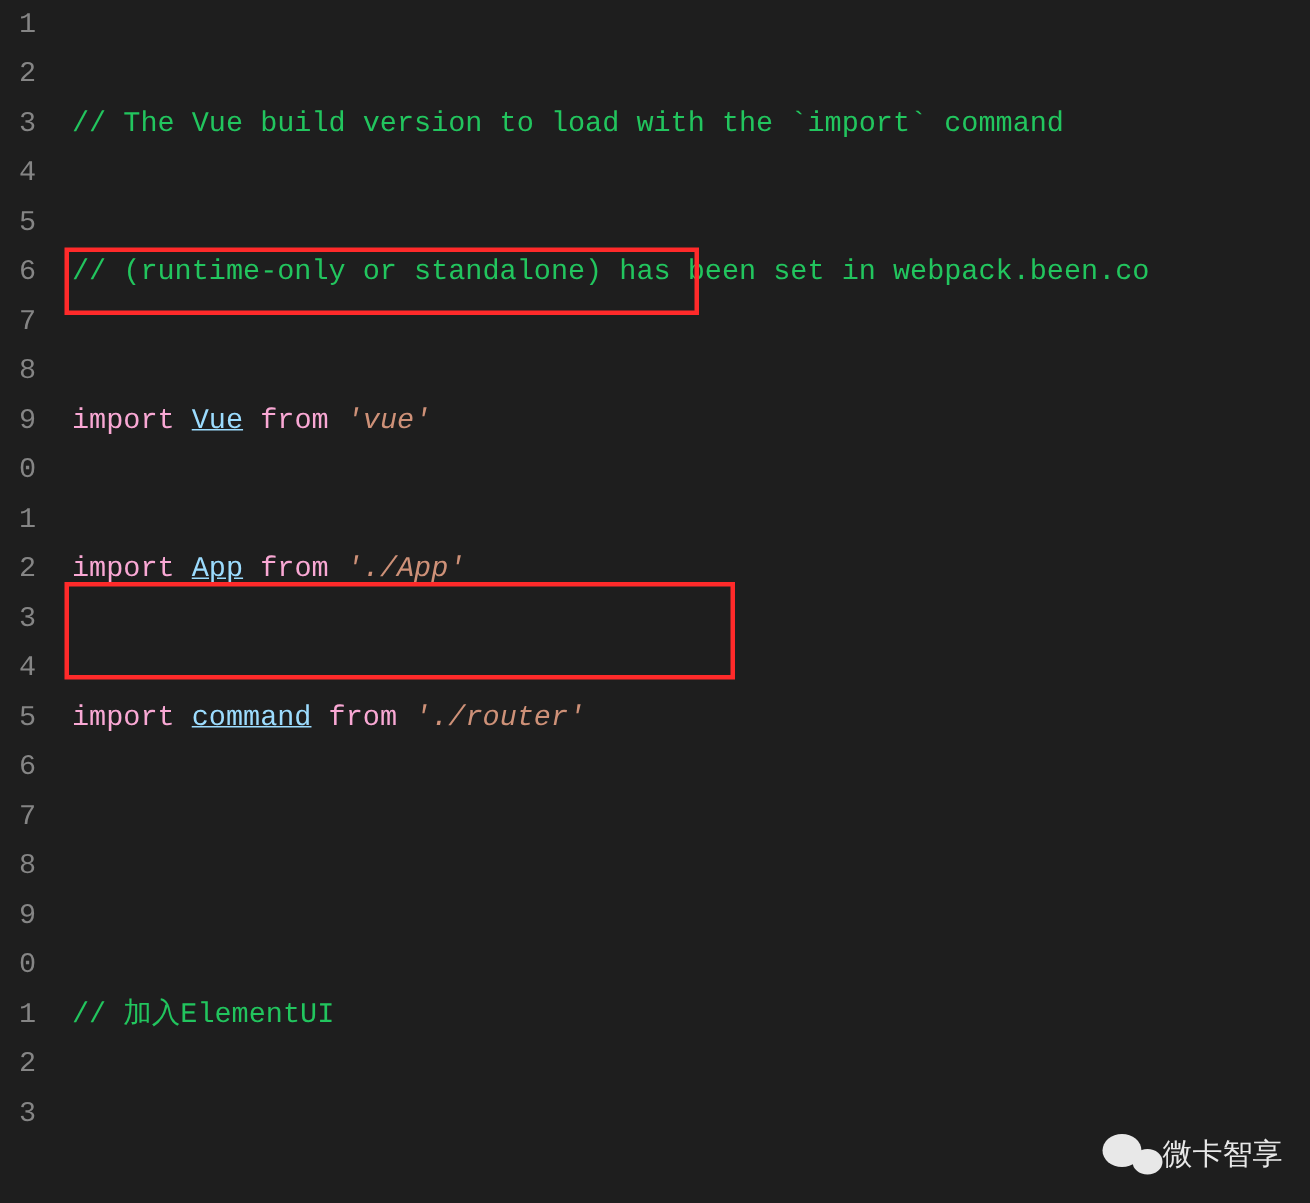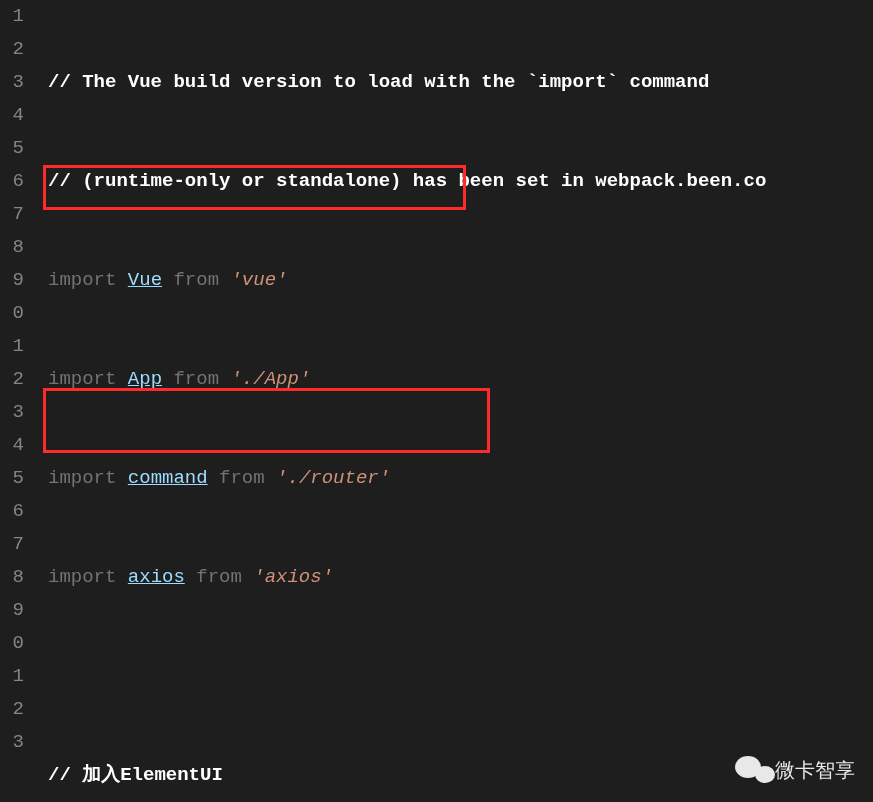--- a/index.html
+++ b/index.html
@@ -35,22 +35,22 @@
     }
     .code {
       flex: 1;
       padding-left: 18px;
       position: relative;
       white-space: pre;
     }
     .line {
       height: 33px;
     }
-    .comment { color: #ffffff; font-weight: bold; }
-    .keyword { color: #737373; }
+    .comment { color: #22c55e; }
+    .keyword { color: #f9a8d4; }
     .identifier { color: #9cdcfe; text-decoration: underline; }
     .string { color: #ce9178; font-style: italic; }
     .highlight-box {
       position: absolute;
       border: 3px solid #ff2a2a;
       pointer-events: none;
       background: transparent;
     }
     .box1 {
       left: 13px;
@@ -133,21 +133,20 @@
     <div>1</div>
     <div>2</div>
     <div>3</div>
   </div>
   <div class="code">
     <div class="line"><span class="comment">// The Vue build version to load with the `import` command</span></div>
     <div class="line"><span class="comment">// (runtime-only or standalone) has been set in webpack.been.co</span></div>
     <div class="line"><span class="keyword">import</span> <span class="identifier">Vue</span> <span class="keyword">from</span> <span class="string">'vue'</span></div>
     <div class="line"><span class="keyword">import</span> <span class="identifier">App</span> <span class="keyword">from</span> <span class="string">'./App'</span></div>
     <div class="line"><span class="keyword">import</span> <span class="identifier">command</span> <span class="keyword">from</span> <span class="string">'./router'</span></div>
-    <div class="line"><span class="keyword">import</span> <span class="identifier">axios</span> <span class="keyword">from</span> <span class="string">'axios'</span></div>
     <div class="line"></div>
     <div class="line"><span class="comment">// 加入ElementUI</span></div>
     
     
     
     
     
     
     
     

